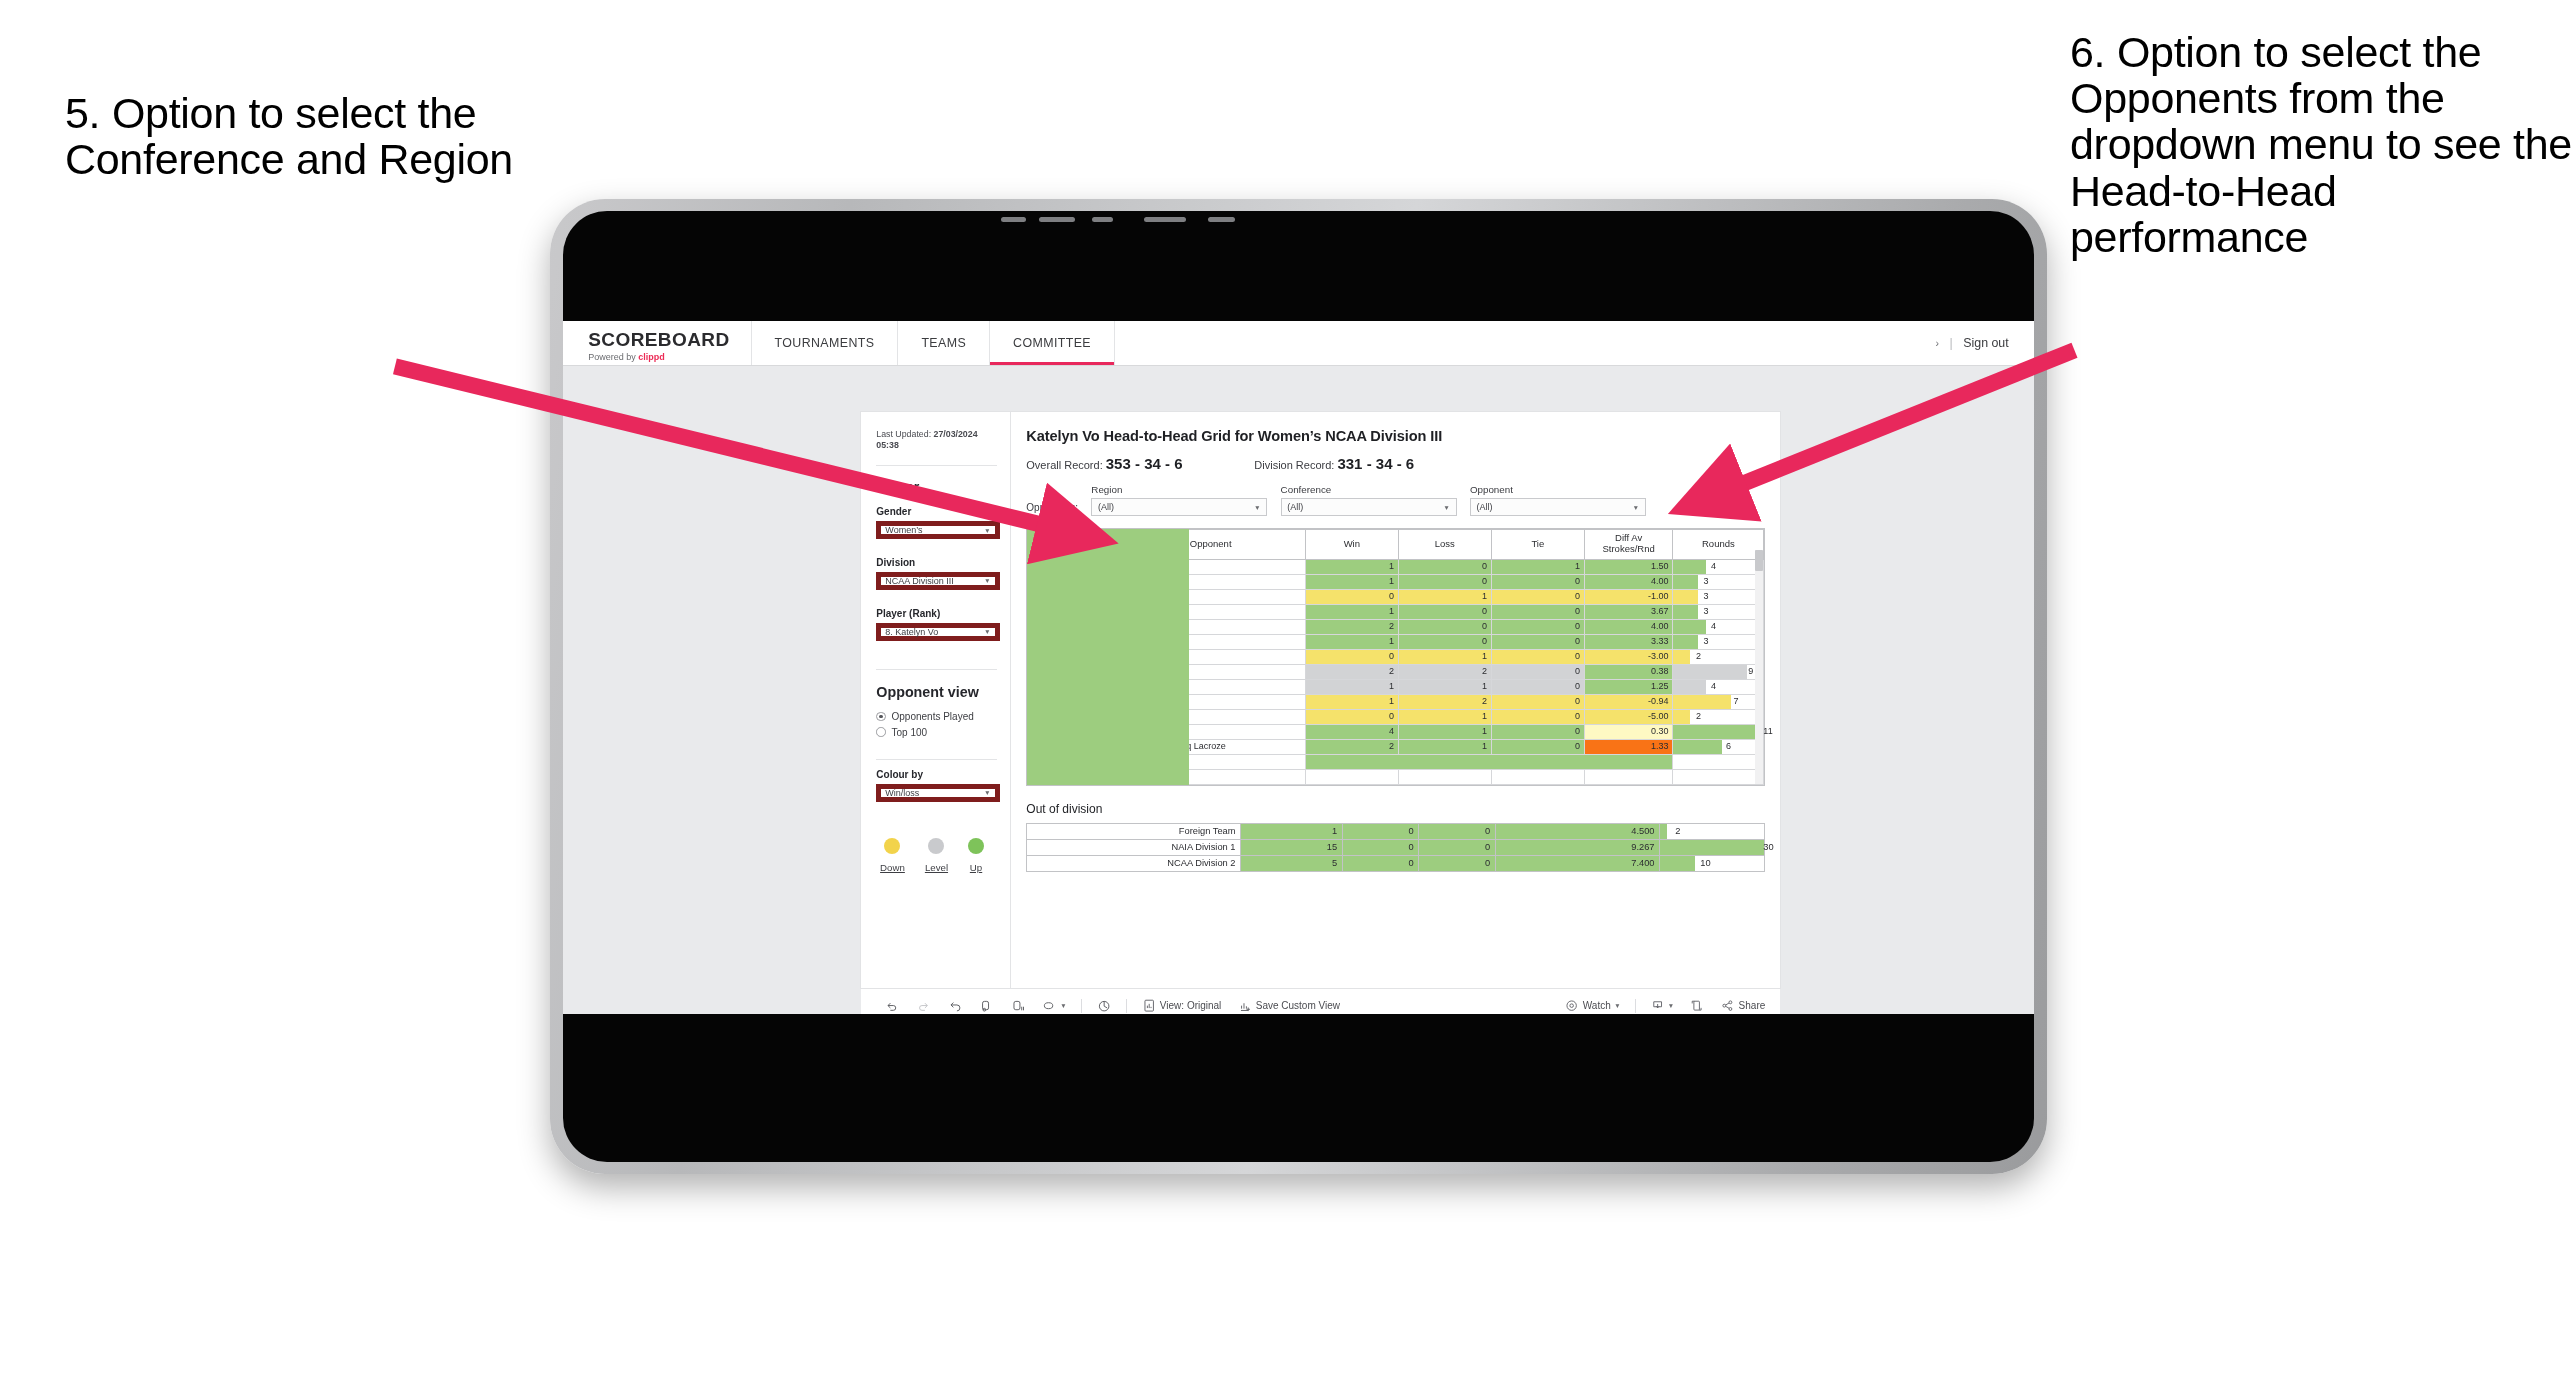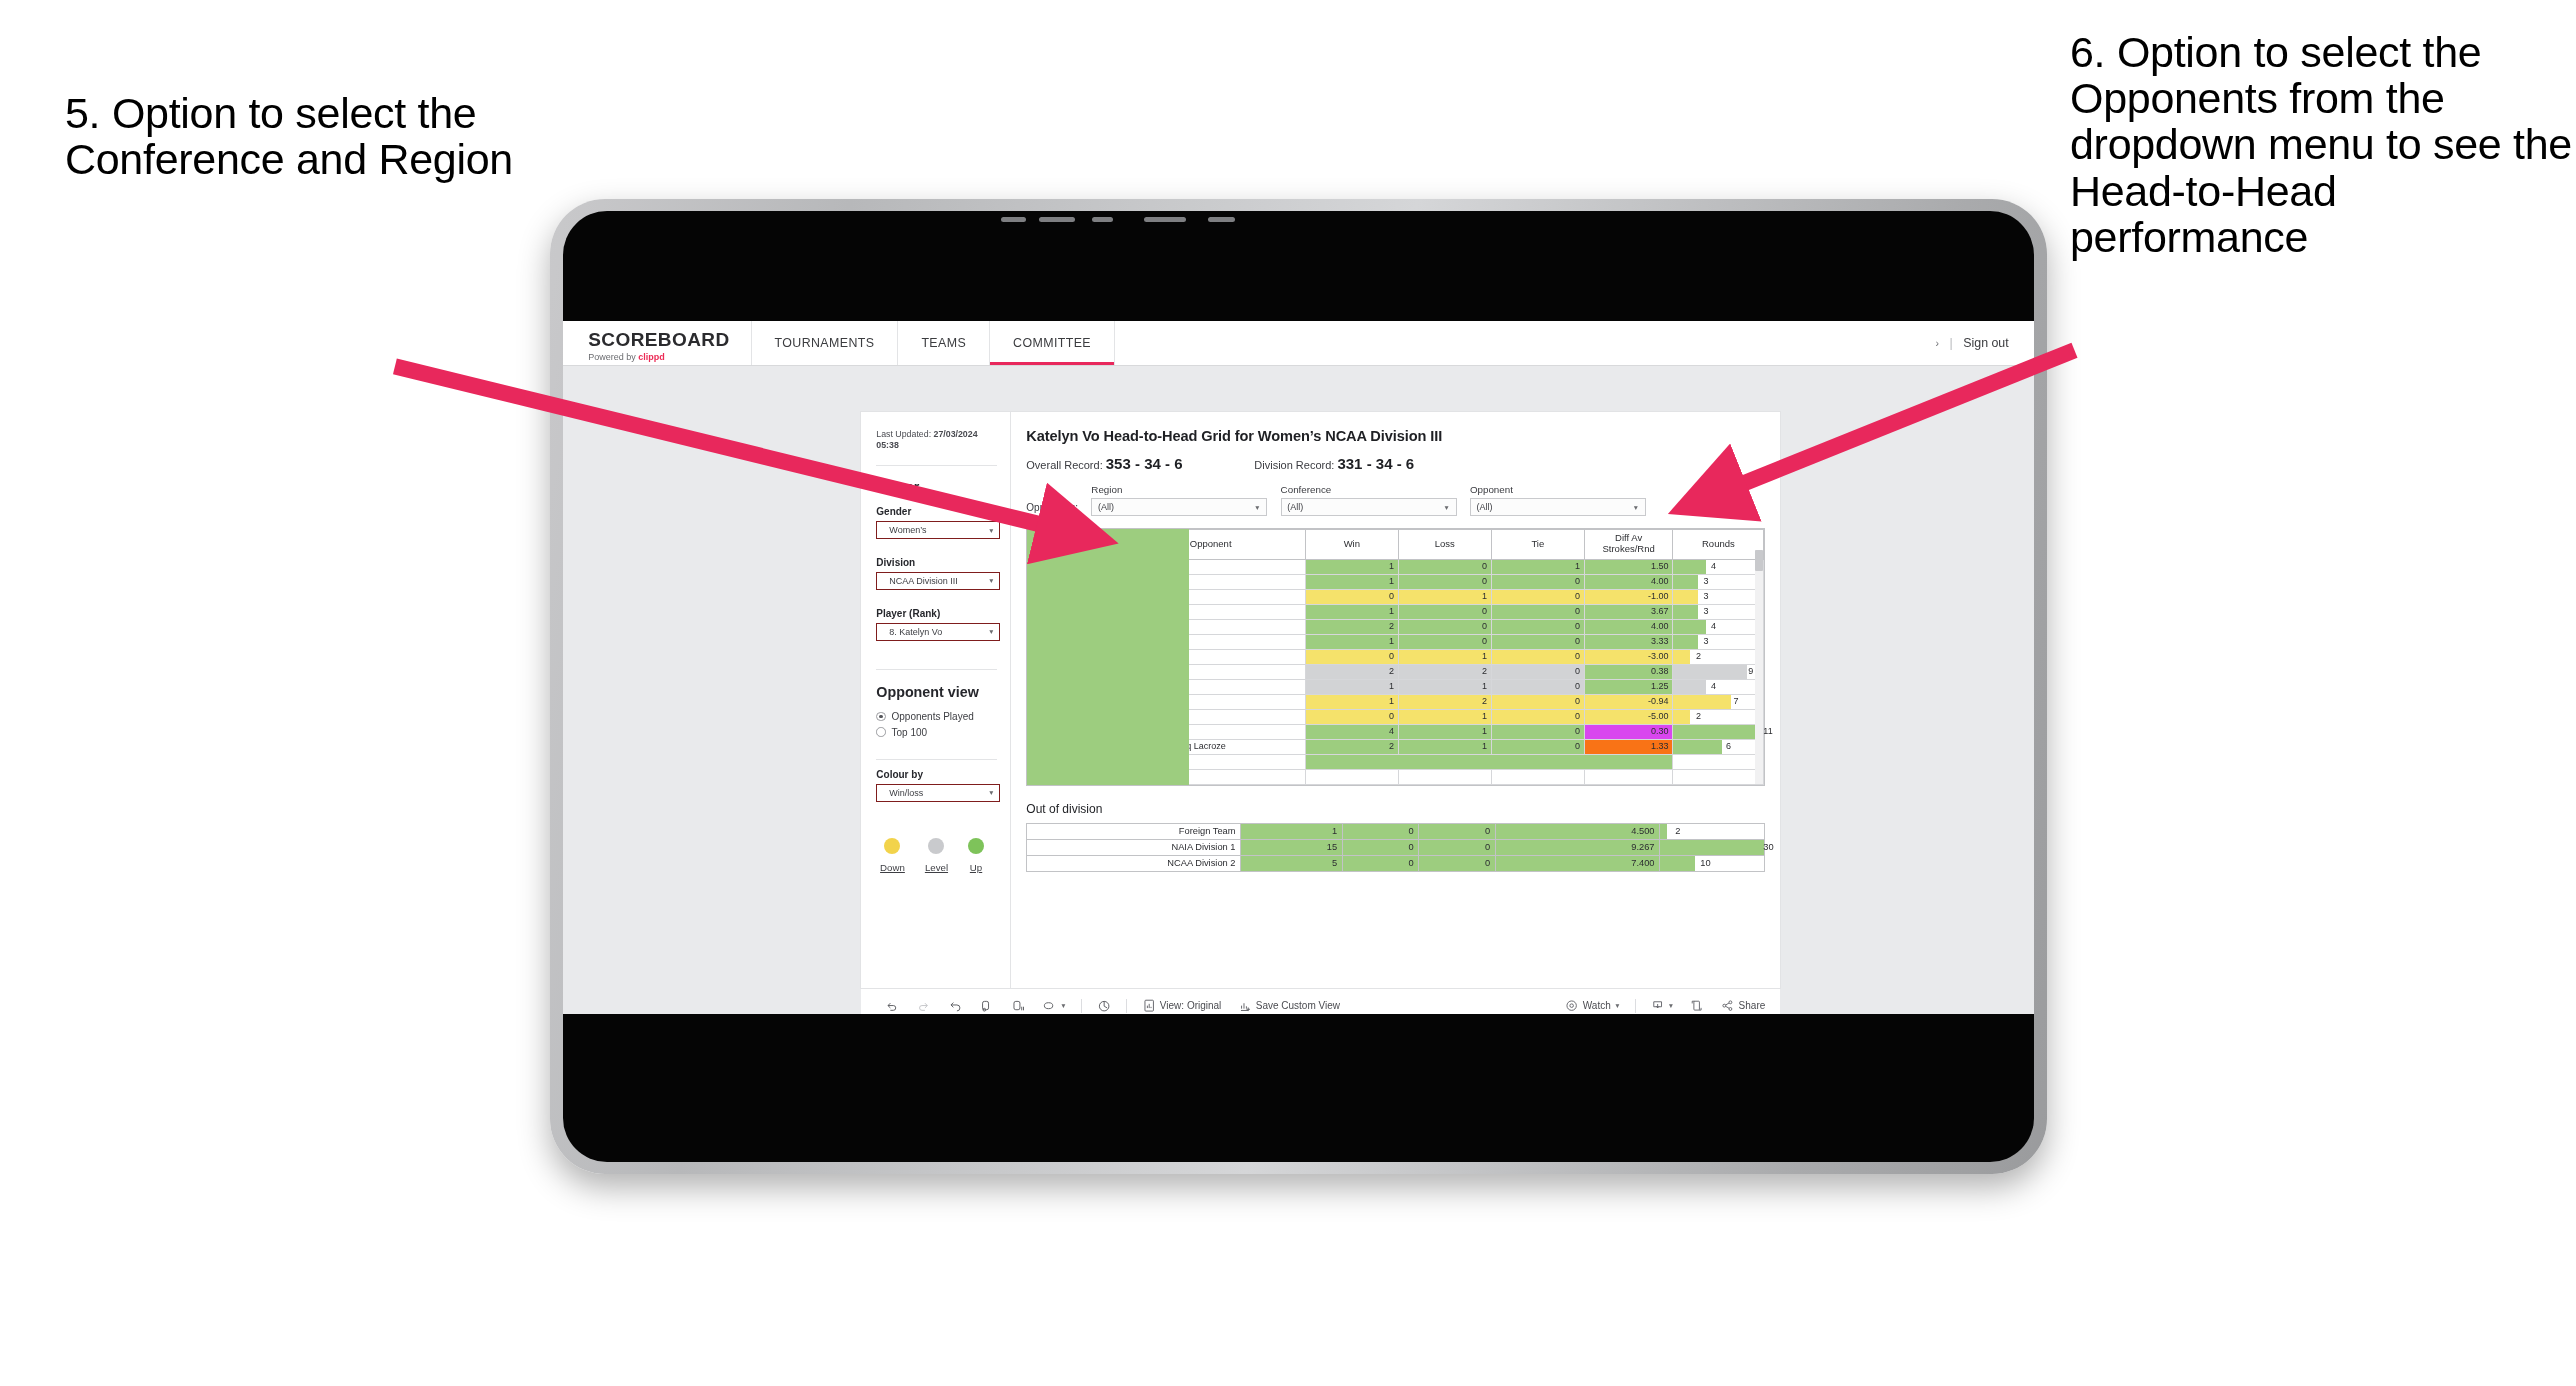--- a/index.html
+++ b/index.html
@@ -111,22 +111,22 @@
   #side {
     width: 150px; border-right:1px solid #e3e4e6; padding: 17px 0 0 15px;
     font-size: 10px; color:#32333a;
   }
   .lastup { font-size: 8.8px; color:#4a4b51; line-height:1.25; }
   .lastup b { font-weight:700;margin-top:7px; }
   .hr { height:1px; background:#e3e4e6; margin: 13.3px 13.3px 0 0; }
   .s-title { font-size: 14.3px; font-weight:700; color:#26272c; margin: 13.3px 0 11.4px; }
   .s-lab { font-size: 10px; font-weight:700; color:#26272c; margin-bottom: 3.8px; }
   .sel {
-    height: 18px; background:#fff; border:1px solid #7f1d1d;
-    display:flex; align-items:center; padding: 0 12px;
+    height: 18px; background:#fff; border:5px solid #7f1d1d;
+    display:flex; align-items:center; padding: 0 4px;
     font-size: 9px; color:#3d3e43; width: 124px; position:relative; cursor:pointer;
   }
   .sel .ar { position:absolute; right:4.8px; font-size:6.7px; color:#6b6c70; }
   .gap { height: 18px; }
   .radio-row { display:flex; align-items:center; gap:5.7px; margin: 4.8px 0; font-size:10px; color:#3d3e43; cursor:pointer;}
   .rd { width:9.5px; height:9.5px; border-radius:50%; border:1.2px solid #9b9ca0; background:#fff;
         position:relative; flex:0 0 auto; }
   .rd.on::after { content:''; position:absolute; inset:1.9px; border-radius:50%; background:#55565b; }
   .legend { display:flex; gap:20px; margin-top: 36px; padding-left: 3.8px; }
   .legend .lg { text-align:center; }
@@ -469,21 +469,21 @@
                       <td class="rnd"><span class="rbar" style="width:18.181818181818183%;background:#f5e26b"></span><span class="rtxt" style="margin-left:18.181818181818183%">2</span></td>
                     </tr>
                     <tr>
                       <td class="num">19</td>
                       <td class="num">10</td>
                       <td class="num">6</td>
                       <td class="opp">Emily Chang</td>
                       <td class="val" style="background:#9dcd7f">4</td>
                       <td class="val" style="background:#9dcd7f">1</td>
                       <td class="val" style="background:#9dcd7f">0</td>
-                      <td class="val" style="background:#d946ef">0.30</td>
+                      <td class="val" style="background:#fef9c3">0.30</td>
                       <td class="rnd"><span class="rbar" style="width:100%;background:#9dcd7f"></span><span class="rtxt" style="margin-left:100%">11</span></td>
                     </tr>
                     <tr>
                       <td class="num">20</td>
                       <td class="num">11</td>
                       <td class="num">7</td>
                       <td class="opp">Federica Domecq Lacroze</td>
                       <td class="val" style="background:#9dcd7f">2</td>
                       <td class="val" style="background:#9dcd7f">1</td>
                       <td class="val" style="background:#9dcd7f">0</td>

